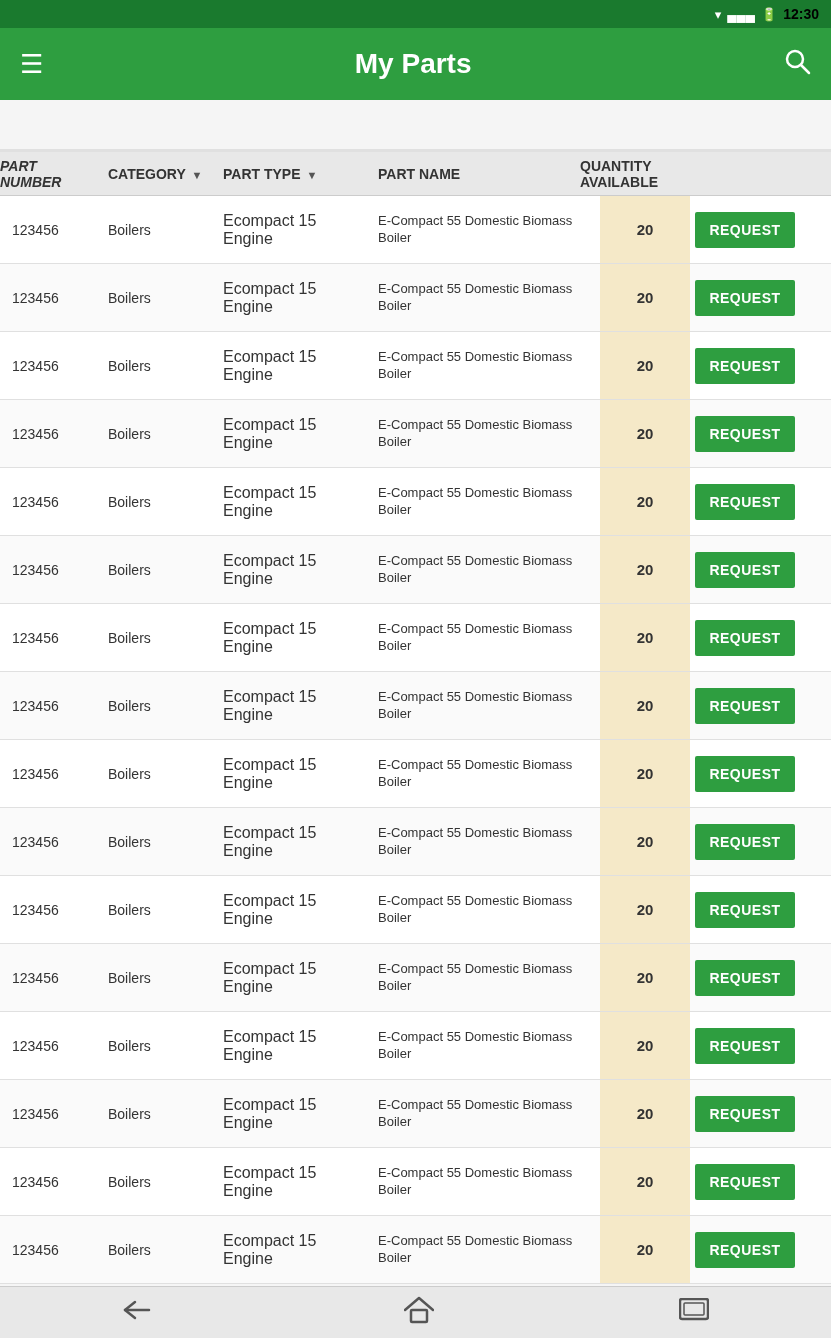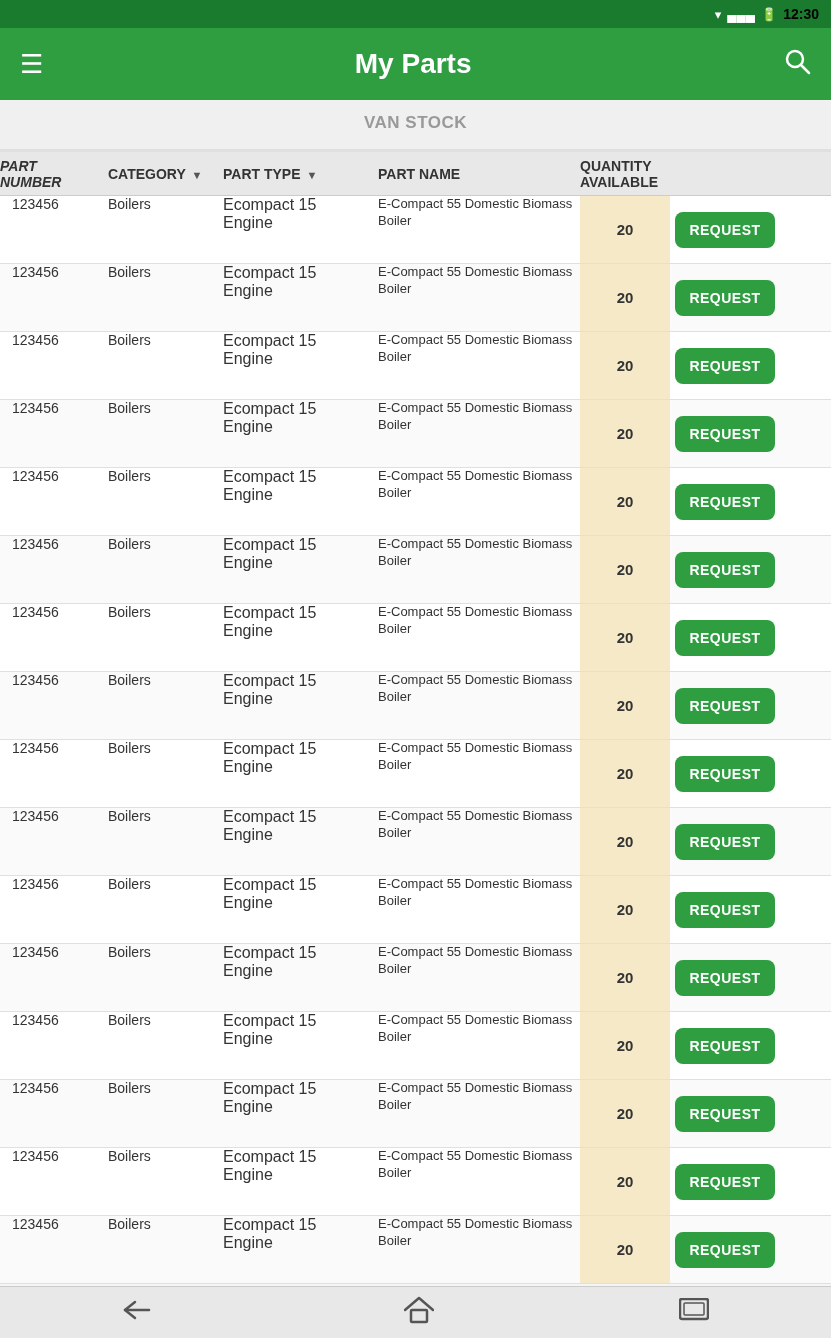--- a/index.html
+++ b/index.html
@@ -113,20 +113,21 @@
     .table-body {
       width: 100%;
       overflow-y: auto;
       height: calc(1338px - 28px - 72px - 52px - 44px - 52px);
     }
 
     .table-row {
       width: 100%;
       height: 68px;
       display: flex;
+      align-items: center;
       border-bottom: 1px solid #e0e0e0;
       background: #fff;
     }
     .table-row:nth-child(even) {
       background: #fafafa;
     }
 
     .cell {
       font-size: 14px;
       color: #333;
@@ -140,37 +141,38 @@
       width: 90px;
       text-align: center;
       background: #f5e9c8;
       height: 100%;
       display: flex;
       align-items: center;
       justify-content: center;
       font-size: 15px;
       font-weight: bold;
       color: #333;
+      margin-left: 20px;
     }
     .cell-action {
       width: 110px;
       display: flex;
       align-items: center;
       justify-content: center;
       height: 100%;
     }
     .request-btn {
       background: #2e9e40;
       color: white;
       border: none;
       padding: 10px 14px;
       font-size: 14px;
       font-weight: bold;
       cursor: pointer;
-      border-radius: 8px;
+      border-radius: 2px;
       letter-spacing: 0.5px;
     }
 
     
     .bottom-bar {
       width: 100%;
       height: 52px;
       background: #e8e8e8;
       display: flex;
       align-items: center;
@@ -206,23 +208,20 @@
     <span>
       <svg width="28" height="28" viewBox="0 0 28 28" fill="none">
         <circle cx="12" cy="12" r="8" stroke="white" stroke-width="2.5" fill="none"></circle>
         <line x1="18" y1="18" x2="26" y2="26" stroke="white" stroke-width="2.5" stroke-linecap="round"></line>
       </svg>
     </span>
   </div>
 </div>
 
 <div class="tabs">
-  <div class="tab tab-van">
-    <span>VAN STOCK</span>
-  </div>
 </div>
 
 <div class="table-header">
   <div class="col-part-number cell">
     <span>PART NUMBER</span>
   </div>
   <div class="col-category cell">
     <span>CATEGORY</span>
     <span class="sort-arrow">▼</span>
   </div>

